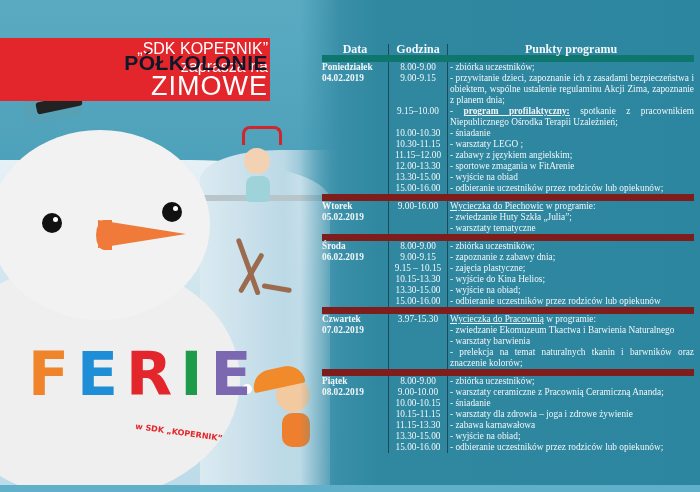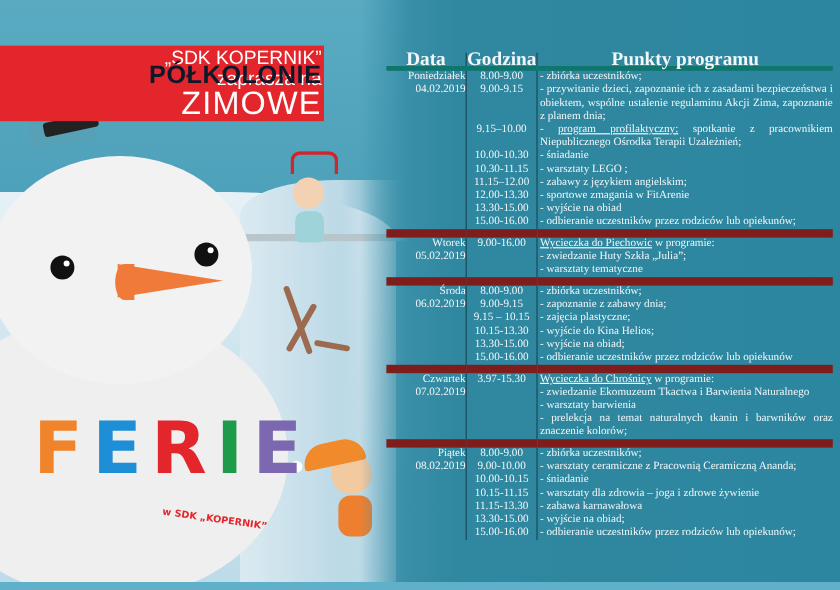--- a/index.html
+++ b/index.html
@@ -27,28 +27,28 @@
   .banner-sub { position:absolute; left:113px; top:40px; width:155px; text-align:right; color:#fff; font-family:"Liberation Sans", sans-serif; font-size:16px; }
   .banner-t1 { position:absolute; left:100px; top:52px; width:168px; text-align:right; color:#0f172a; font-family:"Liberation Sans", sans-serif; font-weight:bold; font-size:21px; letter-spacing:0.5px; line-height:22px; }
   .banner-t2 { position:absolute; left:100px; top:72px; width:168px; text-align:right; color:#fff; font-family:"Liberation Sans", sans-serif; font-size:27px; letter-spacing:1px; line-height:28px; }
   .ferie { position:absolute; left:28px; top:343px; display:flex; gap:8px; }
   .ferie span { font-family:"DejaVu Sans", sans-serif; font-weight:bold; font-size:60px; line-height:62px; display:inline-block; }
   .ferie-sub { position:absolute; left:135px; top:428px; color:#e3262b; font-family:"DejaVu Sans", sans-serif; font-weight:bold; font-size:8px; transform:rotate(8deg); }
   .kid { position:absolute; border-radius:50%; }
   
   .sched { position:absolute; left:322px; top:44px; width:372px; color:#f2f7f9; font-size:9.3px; line-height:11px; }
   .sched table { border-collapse:collapse; width:100%; }
-  .sched th { font-weight:bold; font-size:16px; text-align:center; border-bottom:4px solid #0f766e; padding:0; }
+  .sched th { font-weight:bold; font-size:12px; text-align:center; border-bottom:7px solid #0f766e; padding:0; }
   .sched td { vertical-align:top; padding:0; }
-  .c-date { width:66px; text-align:right; border-right:1px solid #1d4a5a; }
+  .c-date { width:66px; text-align:left; border-right:1px solid #1d4a5a;font-weight:bold; }
   .c-time { width:58px; text-align:center; border-right:1px solid #1d4a5a; }
   .c-item { padding-left:2px !important; text-align:justify; }
   tr.day-start td { border-top:7px solid #7f1d1d; }
   .u { text-decoration:underline; }
-  .b { font-weight:normal; }
+  .b { font-weight:bold; }
 </style>
 </head>
 <body>
 
 <div class="bg"></div>
 
 <div>
   <div class="snow-ground"></div>
   <div class="snow-ground2"></div>
   <div class="road"></div>
@@ -184,21 +184,21 @@
         <tr>
           <td class="c-time">15.00-16.00</td>
           <td class="c-item"><span>- odbieranie uczestników przez rodziców lub opiekunów</span></td>
         </tr>
         <tr class="day-start">
           <td class="c-date" rowspan="4">
             <div>Czwartek</div>
             <div>07.02.2019</div>
           </td>
           <td class="c-time">3.97-15.30</td>
-          <td class="c-item"><span class="u">Wycieczka do Chrośnicy</span><span> w programie:</span></td>
+          <td class="c-item"><span class="u">Wycieczka do Pracownią</span><span> w programie:</span></td>
         </tr>
         <tr>
           <td class="c-time"></td>
           <td class="c-item"><span>- zwiedzanie Ekomuzeum Tkactwa i Barwienia Naturalnego</span></td>
         </tr>
         <tr>
           <td class="c-time"></td>
           <td class="c-item"><span>- warsztaty barwienia</span></td>
         </tr>
         <tr>

